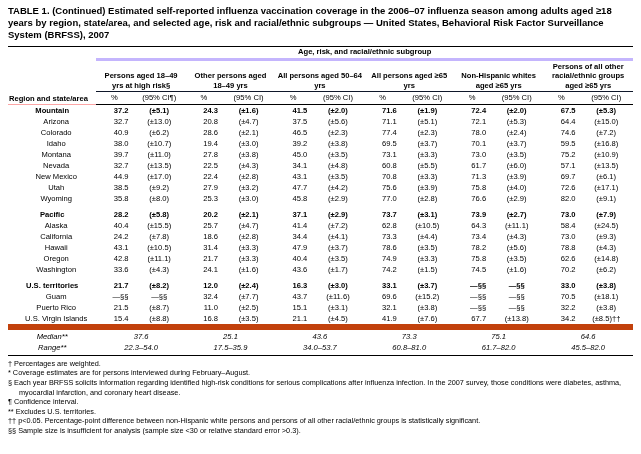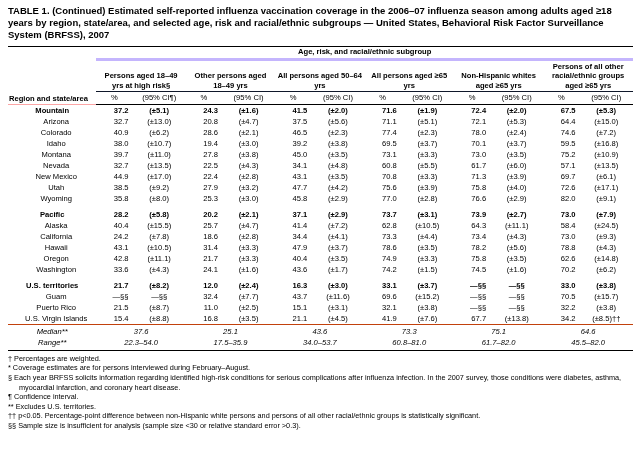--- a/index.html
+++ b/index.html
@@ -37,21 +37,21 @@
   }
   .sub-row th { text-align: center; border-bottom: 1px solid #000; padding: 1px 1px 1.5px 1px; }
   tbody td { padding-top: 1px; }
   td.label { text-align: center; white-space: nowrap; overflow: hidden; }
   td.label.indent { padding-left: 9px; }
   tr.region-row td { font-weight: bold; }
   tr.gap td { padding-top: 6px; }
   td.pct { text-align: right; padding-right: 4px; }
   td.ci  { text-align: center; }
   tr.summary-row td { font-style: italic; }
-  tr.median-row td { border-top: 1px solid #c2410c; padding-top: 2px; }
+  tr.median-row td { border-top: 6px solid #c2410c; padding-top: 2px; }
   tr.range-row td { border-bottom: 1.5px solid #000; padding-bottom: 2.5px; }
   td.summary-val { text-align: center; }
   .footnotes { margin-top: 3px; font-size: 7.3px; line-height: 1.32; }
   .footnote { padding-left: 11px; text-indent: -11px; }
   .footnote .marker { font-weight: normal; }
 </style>
 </head>
 <body>
 
 <div class="page">
@@ -348,21 +348,21 @@
           <td class="ci">—§§</td>
           <td class="pct">32.4</td>
           <td class="ci">(±7.7)</td>
           <td class="pct">43.7</td>
           <td class="ci">(±11.6)</td>
           <td class="pct">69.6</td>
           <td class="ci">(±15.2)</td>
           <td class="pct">—§§</td>
           <td class="ci">—§§</td>
           <td class="pct">70.5</td>
-          <td class="ci">(±15.7)</td>
+          <td class="ci">(±18.1)</td>
         </tr>
         <tr>
           <td class="label indent">Puerto Rico</td>
           <td class="pct">21.5</td>
           <td class="ci">(±8.7)</td>
           <td class="pct">11.0</td>
           <td class="ci">(±2.5)</td>
           <td class="pct">15.1</td>
           <td class="ci">(±3.1)</td>
           <td class="pct">32.1</td>

